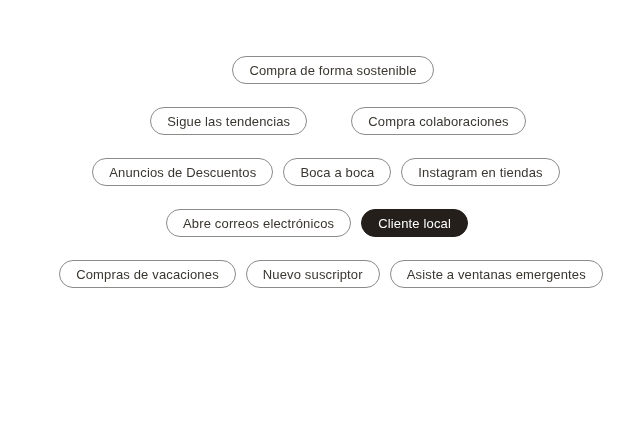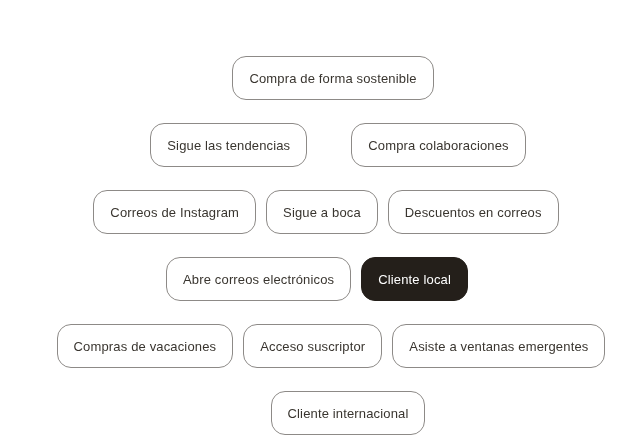--- a/index.html
+++ b/index.html
@@ -30,21 +30,21 @@
   .tag-row:nth-child(1) { transform: translateX(13px); }
   .tag-row:nth-child(2) { transform: translateX(18px); gap: 44px; }
   .tag-row:nth-child(3) { transform: translateX(6px); }
   .tag-row:nth-child(4) { transform: translateX(-3px); }
   .tag-row:nth-child(5) { transform: translateX(11px); justify-content: space-between; }
   .tag-row:nth-child(6) { transform: translateX(28px); }
   .tag-row:nth-child(7) { transform: translateX(19px); }
 
   .chip {
     box-sizing: border-box;
-    height: 44px;
+    height: 28px;
     display: inline-flex;
     align-items: center;
     padding: 0 16px;
     border: 1px solid var(--pill-border, #8d8a87);
     border-radius: 14px;
     background: #ffffff;
     color: var(--pill-text, #39352f);
     font-family: "Liberation Sans", sans-serif;
     font-size: 13px;
     line-height: 1;
@@ -64,29 +64,26 @@
 
 <div class="cloud">
     <div class="tag-row">
       <button class="chip">Compra de forma sostenible</button>
     </div>
     <div class="tag-row">
       <button class="chip">Sigue las tendencias</button>
       <button class="chip">Compra colaboraciones</button>
     </div>
     <div class="tag-row">
-      <button class="chip">Correos de Instagram</button>
-      <button class="chip">Sigue a boca</button>
-      <button class="chip">Descuentos en correos</button>
+      <button class="chip">Anuncios de Descuentos</button>
+      <button class="chip">Boca a boca</button>
+      <button class="chip">Instagram en tiendas</button>
     </div>
     <div class="tag-row">
       <button class="chip">Abre correos electrónicos</button>
       <button class="chip selected">Cliente local</button>
     </div>
     <div class="tag-row">
       <button class="chip">Compras de vacaciones</button>
-      <button class="chip">Acceso suscriptor</button>
+      <button class="chip">Nuevo suscriptor</button>
       <button class="chip">Asiste a ventanas emergentes</button>
-    </div>
-    <div class="tag-row">
-      <button class="chip">Cliente internacional</button>
     </div>
   </div>
 
 </body></html>

